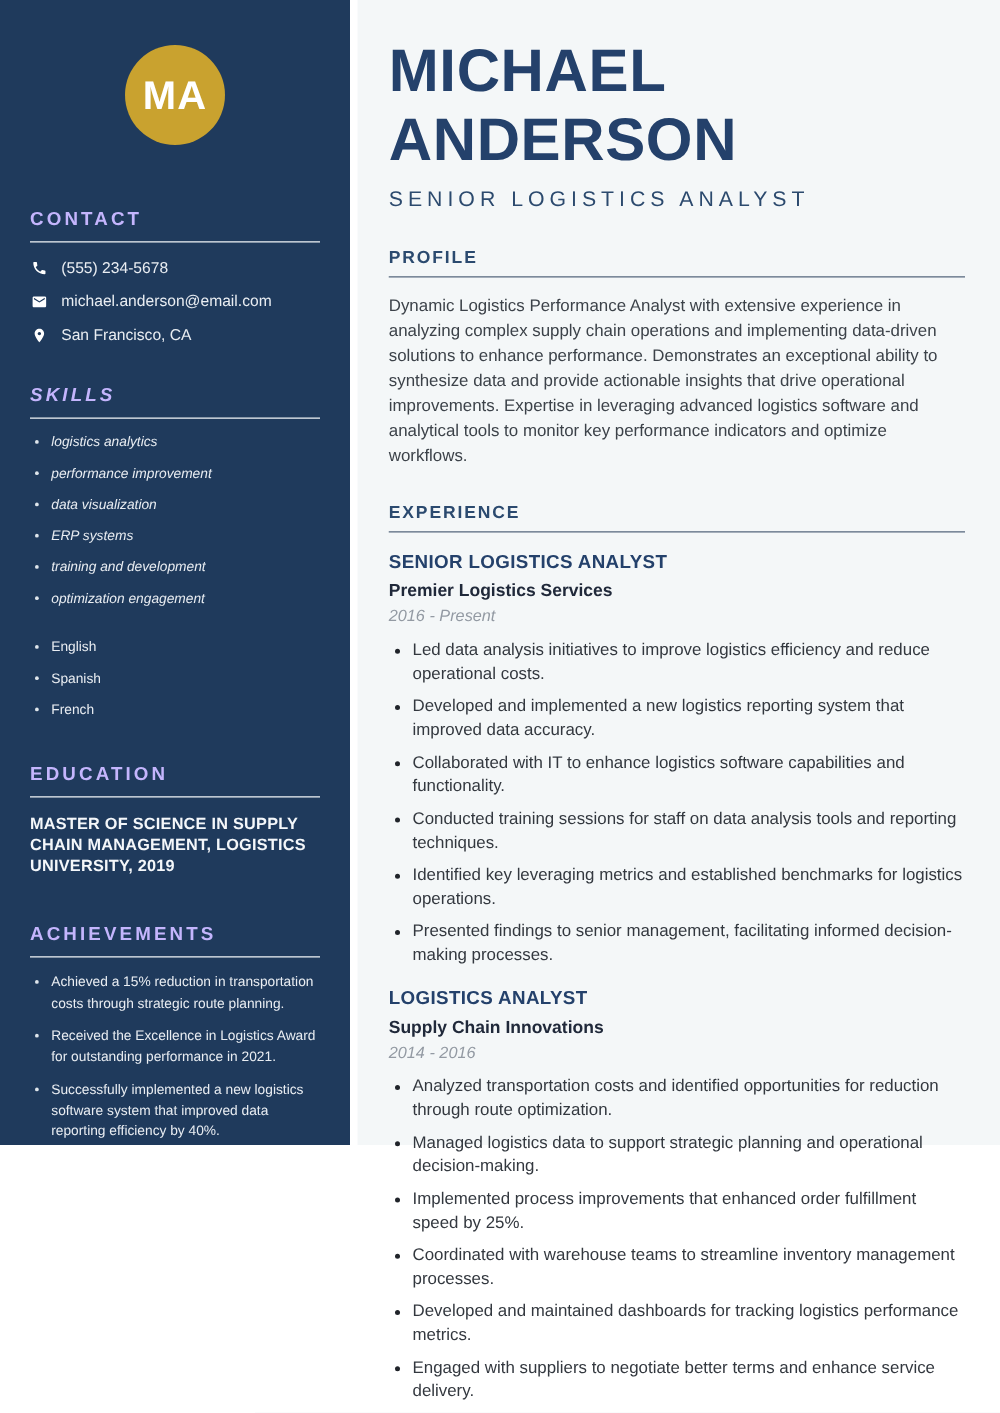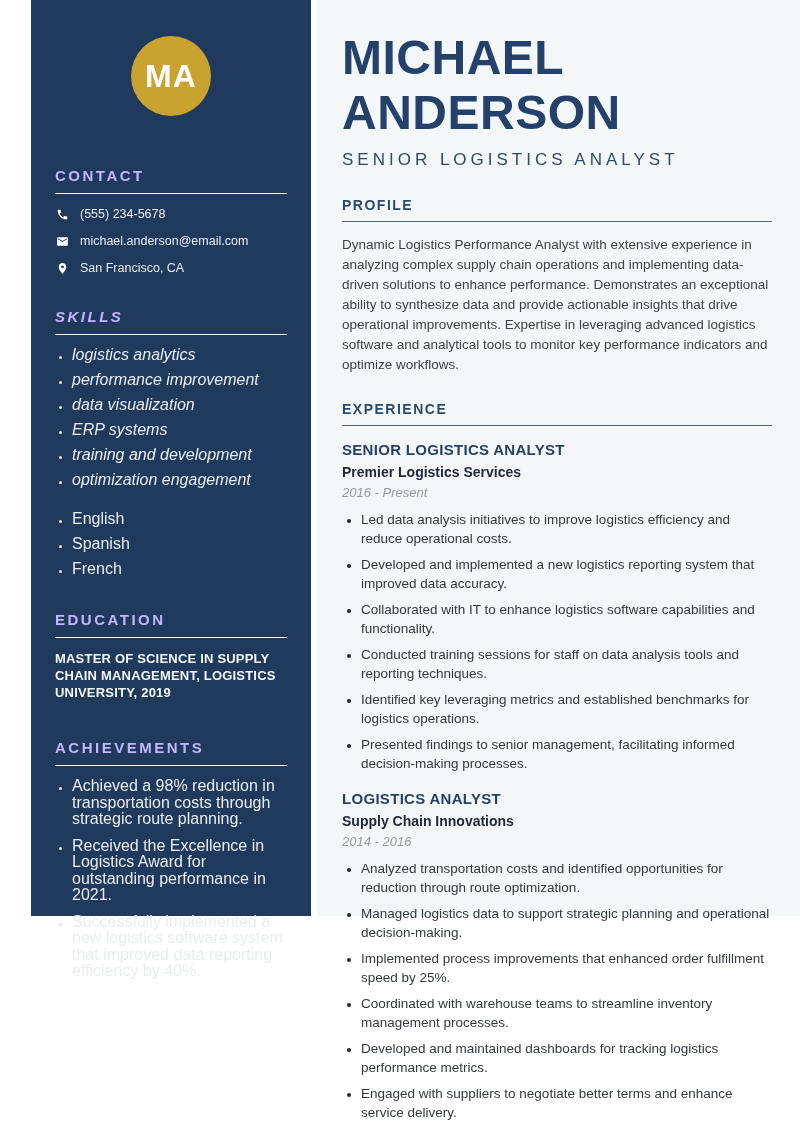--- a/index.html
+++ b/index.html
@@ -5,21 +5,20 @@
   * { margin: 0; padding: 0; box-sizing: border-box; }
   html, body { width: 800px; height: 1130px; }
   body {
     font-family: "Liberation Sans", "DejaVu Sans", sans-serif;
     background: #ffffff;
     overflow: hidden;
   }
   .page {
     width: 800px; height: 916px;
     display: flex;
-    padding-left: 31px;
   }
 
   
   .sidebar {
     width: 280px;
     flex: 0 0 280px;
     background: #1f3a5c;
     color: #eef2f6;
     padding: 36px 24px 30px 24px;
   }
@@ -64,21 +63,21 @@
   .sec-languages { margin-top: 24px; }
   .sec-education { margin-top: 35px; }
   .sec-achievements { margin-top: 38px; }
 
   .side-list {
     margin-top: 12px;
     list-style: disc;
     padding-left: 17px;
   }
   .side-list li {
-    font-size: 16px;
+    font-size: 11px;
     line-height: 15px;
     margin-bottom: 10px;
     color: #e9edf2;
   }
   .side-list li::marker { color: #dfe6ec; font-size: 11px; }
 
   .degree {
     margin-top: 12px;
     font-size: 13px;
     font-weight: bold;
@@ -220,21 +219,21 @@
     </section>
 
     <section class="side-section sec-education">
       <h2>EDUCATION</h2>
       <p class="degree">MASTER OF SCIENCE IN SUPPLY CHAIN MANAGEMENT, LOGISTICS UNIVERSITY, 2019</p>
     </section>
 
     <section class="side-section sec-achievements">
       <h2>ACHIEVEMENTS</h2>
       <ul class="side-list ach-list">
-        <li>Achieved a 98% reduction in transportation costs through strategic route planning.</li>
+        <li>Achieved a 15% reduction in transportation costs through strategic route planning.</li>
         <li>Received the Excellence in Logistics Award for outstanding performance in 2021.</li>
         <li>Successfully implemented a new logistics software system that improved data reporting efficiency by 40%.</li>
       </ul>
     </section>
 
   </aside>
 
   <main class="main">
 
     <h1 class="name">MICHAEL ANDERSON</h1>

